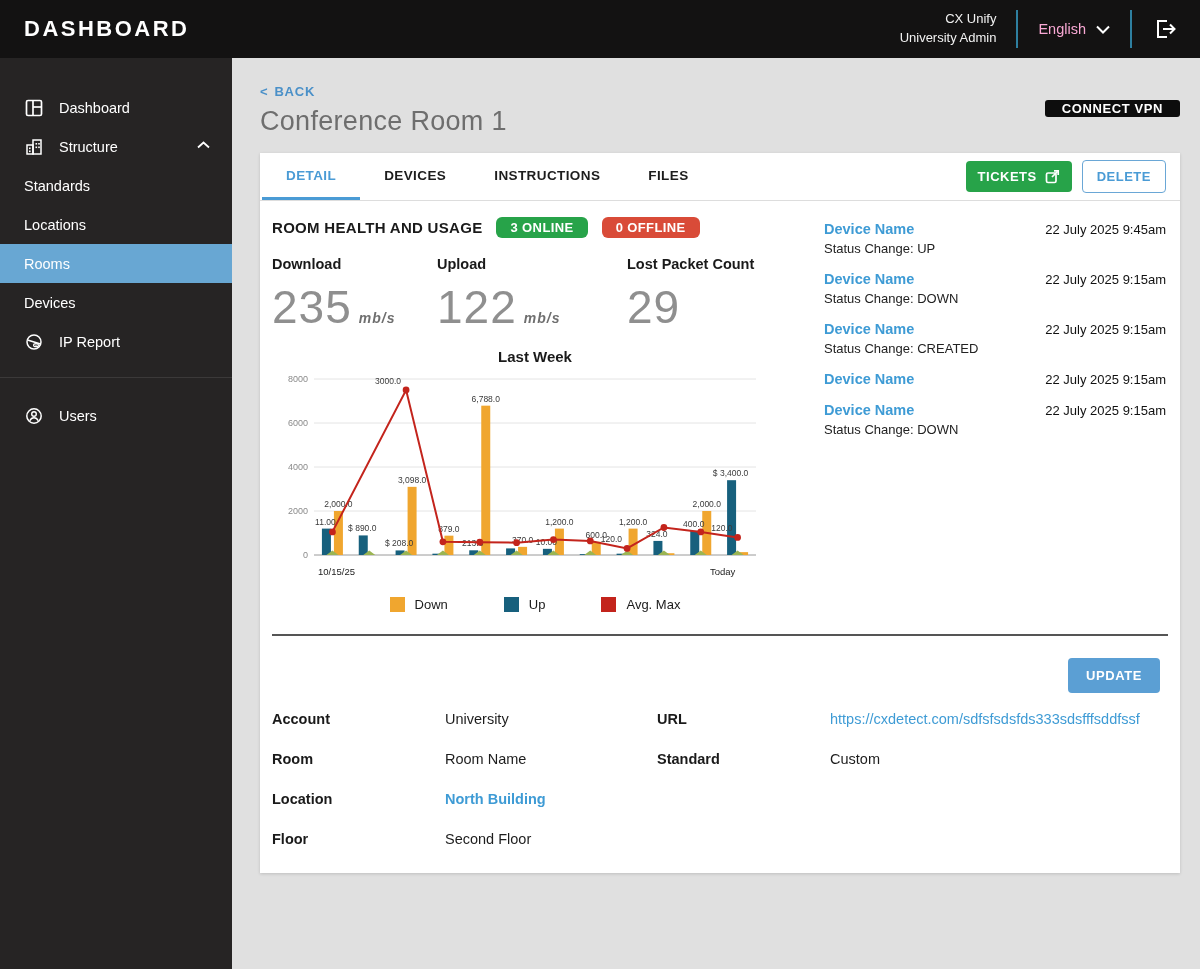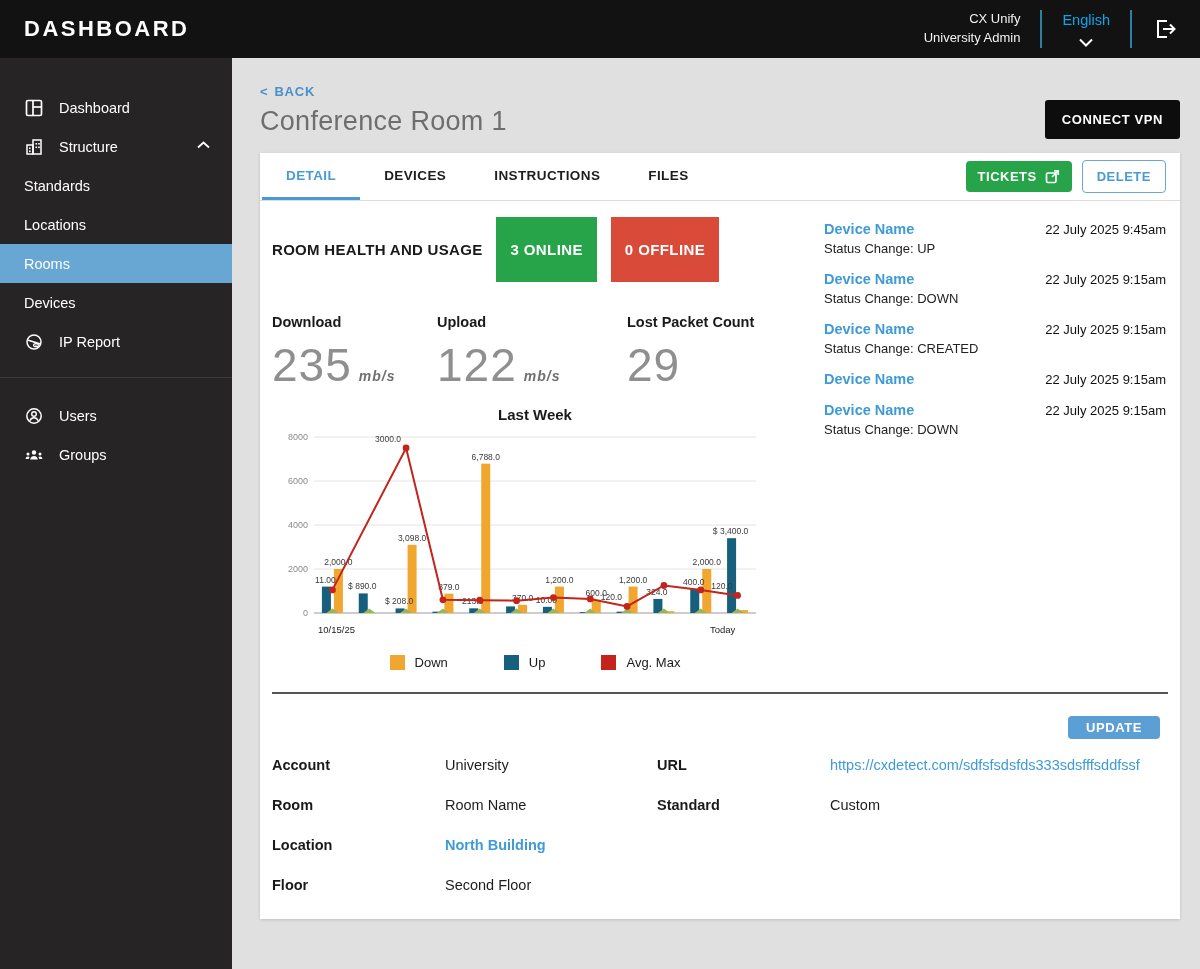--- a/index.html
+++ b/index.html
@@ -11,21 +11,21 @@
 
   
   .topbar {
     height:58px; background:#131212; color:#fff;
     display:flex; align-items:center; padding:0 22px 0 24px;
   }
   .brand { width:210px; font-size:22px; font-weight:bold; letter-spacing:2.5px; }
   .topbar-right { margin-left:auto; display:flex; align-items:center; }
   .account { text-align:right; font-size:13px; line-height:1.45; color:#f2f2f2; }
   .tb-divider { width:2px; height:38px; background:#2e7fa0; margin:0 20px; }
-  .lang { display:flex; align-items:center; gap:10px; font-size:14.5px; color:#0ea5e9; cursor:pointer;flex-direction:column; }
+  .lang { display:flex; align-items:center; gap:10px; font-size:14.5px; color:#f9a8d4; cursor:pointer; }
   .logout-btn { display:flex; align-items:center; cursor:pointer; margin-left:2px; }
 
   
   .sidebar {
     position:absolute; left:0; top:58px; bottom:0; width:232px;
     background:#262424; color:#fff; padding-top:30px;
   }
   .side-item {
     height:39px; display:flex; align-items:center; gap:15px;
     padding-left:24px; font-size:14.5px; cursor:pointer; position:relative;
@@ -35,43 +35,43 @@
   .side-item.active { background:#68a7d3; }
   .side-item .chev { position:absolute; right:22px; top:14px; }
   .side-divider { border-top:1px solid #3b3939; margin:16px 0 18px 0; }
 
   
   .main { position:absolute; left:232px; top:58px; right:0; bottom:0; padding:24px 20px 0 28px; }
   .back-link { color:#4a90c8; font-size:13px; font-weight:bold; letter-spacing:0.8px; cursor:pointer; display:inline-flex; gap:6px; align-items:center; }
   .page-title { font-size:27px; color:#6e6e6e; font-weight:500; margin-top:6px; letter-spacing:0.3px; }
   .connect-vpn {
     position:absolute; right:20px; top:42px; background:#0d0d0d; color:#fff;
-    font-size:13px; font-weight:bold; letter-spacing:0.6px; padding:12px 17px;
+    font-size:13px; font-weight:bold; letter-spacing:0.6px; padding:1px 17px;
     border:none; border-radius:3px; cursor:pointer; font-family:inherit;
   }
 
   
   .card { background:#fff; margin-top:16px; width:920px; box-shadow:0 1px 3px rgba(0,0,0,0.15); padding-bottom:26px; }
   .tabbar { display:flex; align-items:center; height:48px; border-bottom:1px solid #ddd; padding:0 14px 0 2px; }
   .tab { padding:0 24px; font-size:13.5px; font-weight:bold; letter-spacing:0.4px; color:#1d1d1d;
          height:100%; display:flex; align-items:center; cursor:pointer; border-bottom:3px solid transparent; }
   .tab.active { color:#4a9bd5; border-bottom-color:#4a9bd5; }
   .tab-actions { margin-left:auto; display:flex; gap:10px; align-items:center; }
   .btn-tickets { background:#27a349; color:#fff; border:none; border-radius:4px; font-size:13px; font-weight:bold;
                  letter-spacing:0.5px; padding:8px 12px; display:flex; align-items:center; gap:8px; cursor:pointer; font-family:inherit; }
   .btn-delete { background:#fff; color:#4a9bd5; border:1px solid #6aa7d6; border-radius:4px; font-size:13px; font-weight:bold;
                 letter-spacing:0.5px; padding:8px 14px; cursor:pointer; font-family:inherit; }
 
   .card-content { display:flex; padding:16px 12px 0 12px; }
   .left-col { flex:1; padding-right:18px; }
   .right-col { width:352px; padding:4px 2px 0 8px; }
 
-  .health-row { display:flex; align-items:center; gap:14px; margin-bottom:32px; }
+  .health-row { display:flex; align-items:center; gap:14px; margin-bottom:18px; }
   .health-title { font-size:15px; font-weight:bold; letter-spacing:0.3px; }
-  .badge { color:#fff; font-size:15px; font-weight:bold; letter-spacing:0.4px; padding:24px 14px; border-radius:0; }
+  .badge { color:#fff; font-size:13px; font-weight:bold; letter-spacing:0.4px; padding:3px 14px; border-radius:6px; }
   .badge.online { background:#27a349; }
   .badge.offline { background:#d94b38; }
 
   .stats-row { display:flex; margin-bottom:14px; }
   .stat { width:165px; }
   .stat:last-child { width:auto; margin-left:25px; }
   .stat-label { font-size:14.5px; font-weight:bold; margin-bottom:8px; }
   .stat-value { font-size:46px; color:#8f8f8f; letter-spacing:1px; display:flex; align-items:baseline; gap:7px; }
   .stat-unit { font-size:14px; color:#6f6f6f; font-weight:bold;font-style:italic; }
 
@@ -84,21 +84,21 @@
   .updates-title { font-size:15px; font-weight:bold; letter-spacing:0.3px; margin-bottom:14px; }
   .update-item { margin-bottom:15px; }
   .update-head { display:flex; justify-content:space-between; align-items:baseline; }
   .device-link { color:#3e9bd5; font-weight:bold; font-size:14.5px; cursor:pointer; }
   .update-time { font-size:13px; color:#111; }
   .update-status { font-size:13px; color:#222; margin-top:4px; }
 
   .section-divider { border:none; border-top:2px solid #555; margin:22px 12px 0 12px; }
   .update-btn-row { display:flex; justify-content:flex-end; padding:22px 20px 4px 0; }
   .btn-update { background:#5b9fd4; color:#fff; border:none; border-radius:4px; font-size:13px; font-weight:bold;
-                letter-spacing:0.6px; padding:4px 18px; cursor:pointer; font-family:inherit; }
+                letter-spacing:0.6px; padding:10px 18px; cursor:pointer; font-family:inherit; }
 
   .details-grid { display:grid; grid-template-columns:173px 212px 173px 1fr; row-gap:24px; padding:14px 14px 0 12px; align-items:start; }
   .d-label { font-size:14.5px; font-weight:bold; }
   .d-value { font-size:14.5px; color:#1d1d1d; }
   .d-link { color:#3e9bd5; font-weight:bold; cursor:pointer; }
   .d-url { color:#3e9bd5; cursor:pointer; font-weight:normal; word-break:break-all; }
 
   svg.icon-svg { display:block; }
 </style>
 </head>
@@ -192,33 +192,20 @@
 
   <div class="side-item">
     <span class="icon">
       <svg class="icon-svg" width="18" height="18" viewBox="0 0 18 18">
           <circle cx="9" cy="9" r="7.2" fill="none" stroke="#fff" stroke-width="1.5"></circle>
           <circle cx="9" cy="7" r="2.3" fill="none" stroke="#fff" stroke-width="1.4"></circle>
           <path d="M4.8 13.8 c1-2.2 2.4-3 4.2-3 s3.2 0.8 4.2 3" fill="none" stroke="#fff" stroke-width="1.4"></path>
         </svg>
     </span>
     <span>Users</span>
-  </div>
-  <div class="side-item">
-    <span class="icon">
-      <svg class="icon-svg" width="20" height="18" viewBox="0 0 20 18">
-          <circle cx="10" cy="6.5" r="2.2" fill="#fff"></circle>
-          <path d="M6.2 13.5 c0.6-2.4 2-3.4 3.8-3.4 s3.2 1 3.8 3.4 z" fill="#fff"></path>
-          <circle cx="4" cy="8" r="1.5" fill="#fff"></circle>
-          <path d="M1.5 13 c0.4-1.7 1.3-2.5 2.5-2.5 c0.6 0 1.1 0.2 1.5 0.5 l-0.9 2 z" fill="#fff"></path>
-          <circle cx="16" cy="8" r="1.5" fill="#fff"></circle>
-          <path d="M18.5 13 c-0.4-1.7-1.3-2.5-2.5-2.5 c-0.6 0-1.1 0.2-1.5 0.5 l0.9 2 z" fill="#fff"></path>
-        </svg>
-    </span>
-    <span>Groups</span>
   </div>
 </nav>
 
 <main class="main">
   <div class="back-link">
     <span>&lt;</span>
     <span>BACK</span>
   </div>
   <h1 class="page-title">Conference Room 1</h1>
   <button class="connect-vpn">CONNECT VPN</button>

